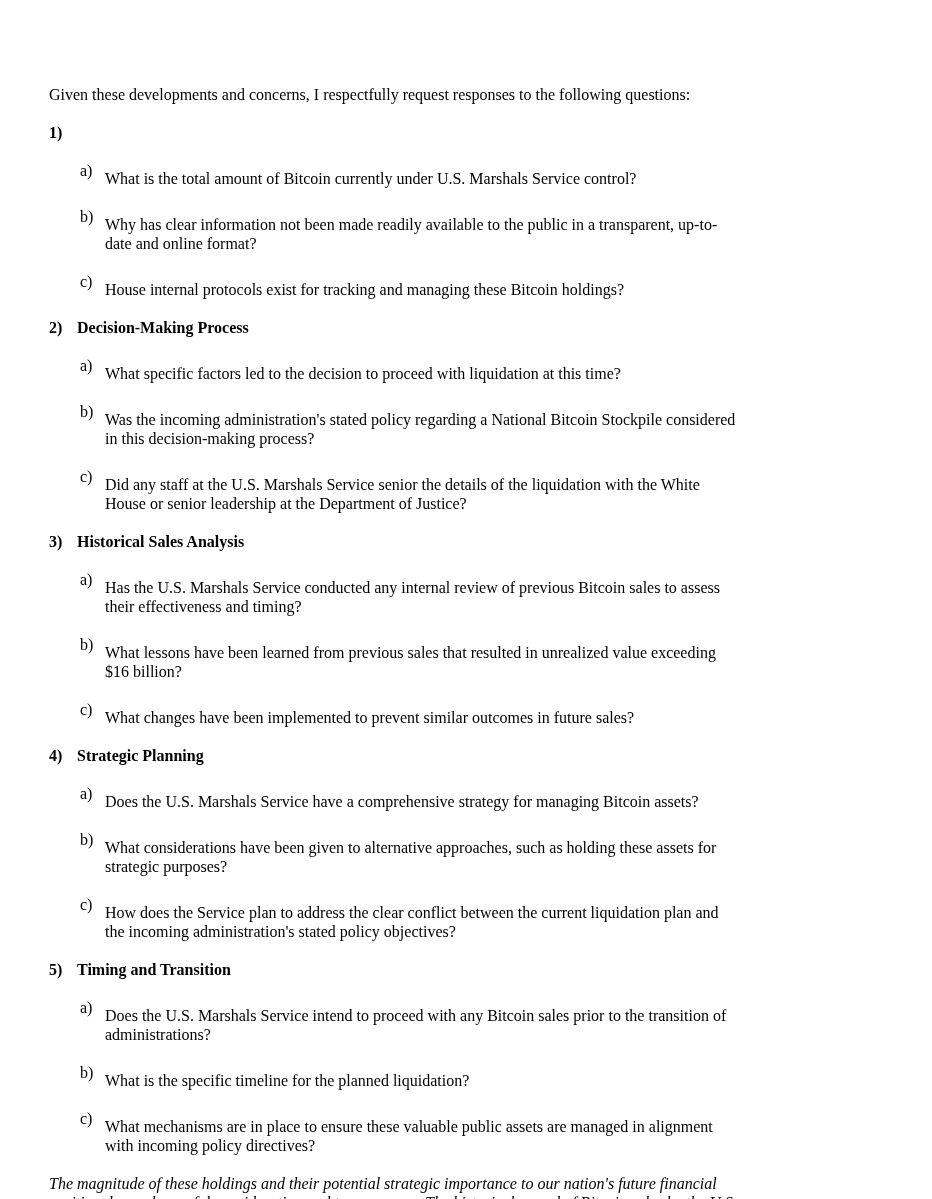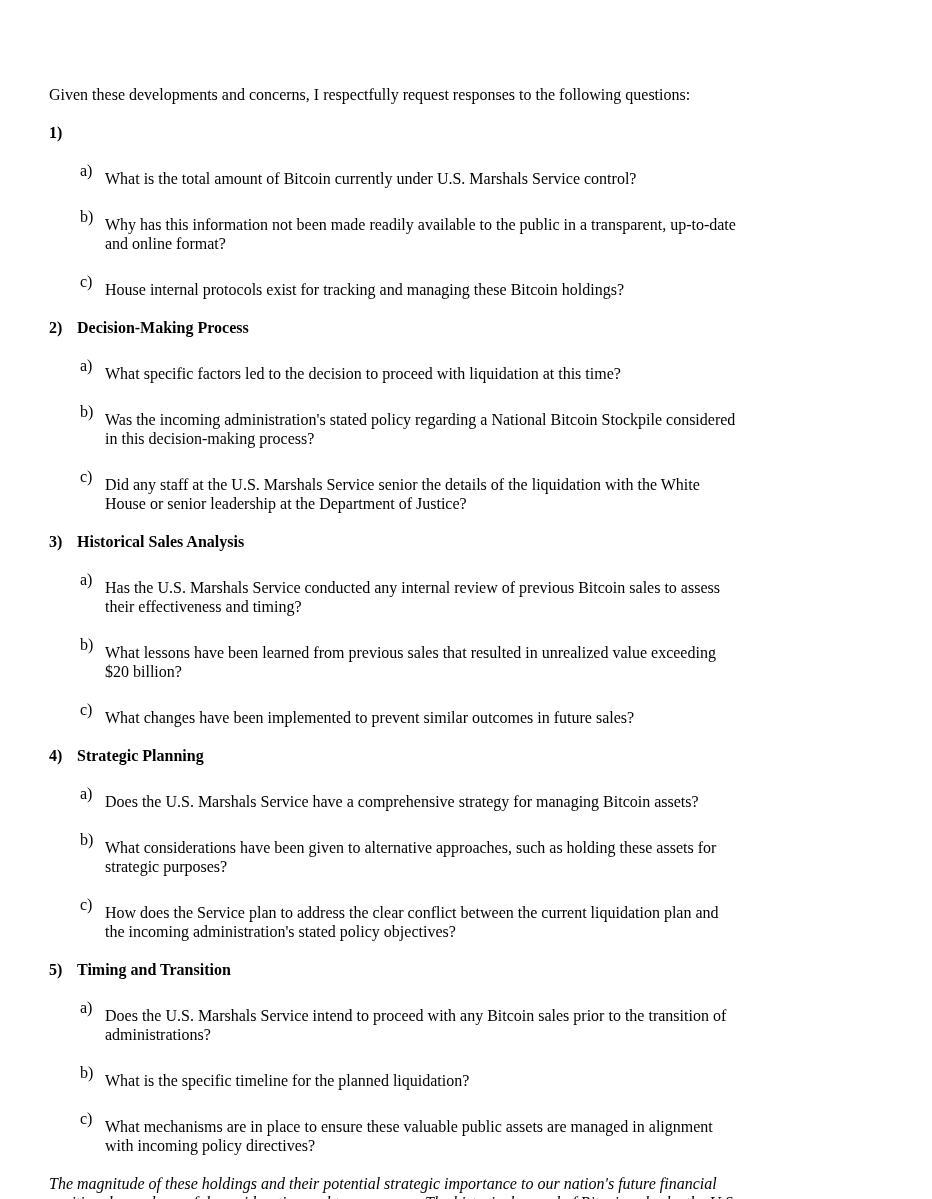--- a/index.html
+++ b/index.html
@@ -59,21 +59,21 @@
   <div>
     <div class="section-heading">
       <span class="section-number">1)</span>
     </div>
     <div class="item">
       <span class="item-label">a)</span>
       <div class="item-text">What is the total amount of Bitcoin currently under U.S. Marshals Service control?</div>
     </div>
     <div class="item">
       <span class="item-label">b)</span>
-      <div class="item-text">Why has this information not been made readily available to the public in a transparent, up-to-date and online format?</div>
+      <div class="item-text">Why has clear information not been made readily available to the public in a transparent, up-to-date and online format?</div>
     </div>
     <div class="item">
       <span class="item-label">c)</span>
       <div class="item-text">House internal protocols exist for tracking and managing these Bitcoin holdings?</div>
     </div>
   </div>
 
   <div>
     <div class="section-heading">
       <span class="section-number">2)</span>
@@ -97,21 +97,21 @@
     <div class="section-heading">
       <span class="section-number">3)</span>
       <span class="section-title">Historical Sales Analysis</span>
     </div>
     <div class="item">
       <span class="item-label">a)</span>
       <div class="item-text">Has the U.S. Marshals Service conducted any internal review of previous Bitcoin sales to assess their effectiveness and timing?</div>
     </div>
     <div class="item">
       <span class="item-label">b)</span>
-      <div class="item-text">What lessons have been learned from previous sales that resulted in unrealized value exceeding $20 billion?</div>
+      <div class="item-text">What lessons have been learned from previous sales that resulted in unrealized value exceeding $16 billion?</div>
     </div>
     <div class="item">
       <span class="item-label">c)</span>
       <div class="item-text">What changes have been implemented to prevent similar outcomes in future sales?</div>
     </div>
   </div>
 
   <div>
     <div class="section-heading">
       <span class="section-number">4)</span>

